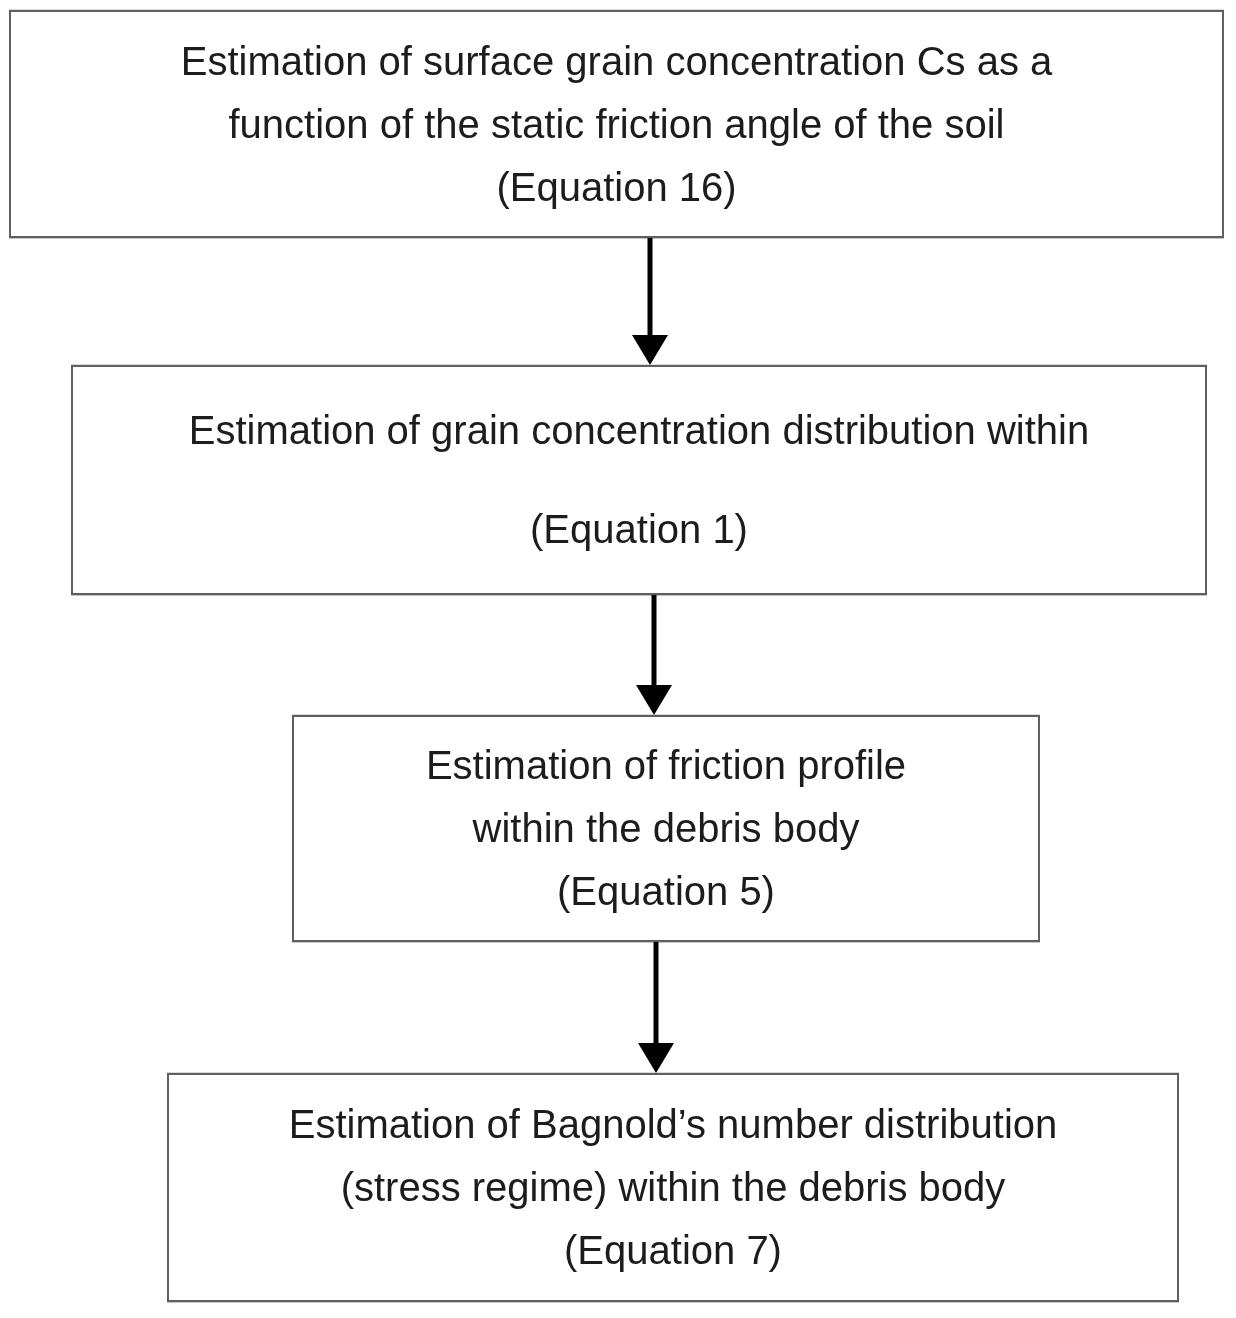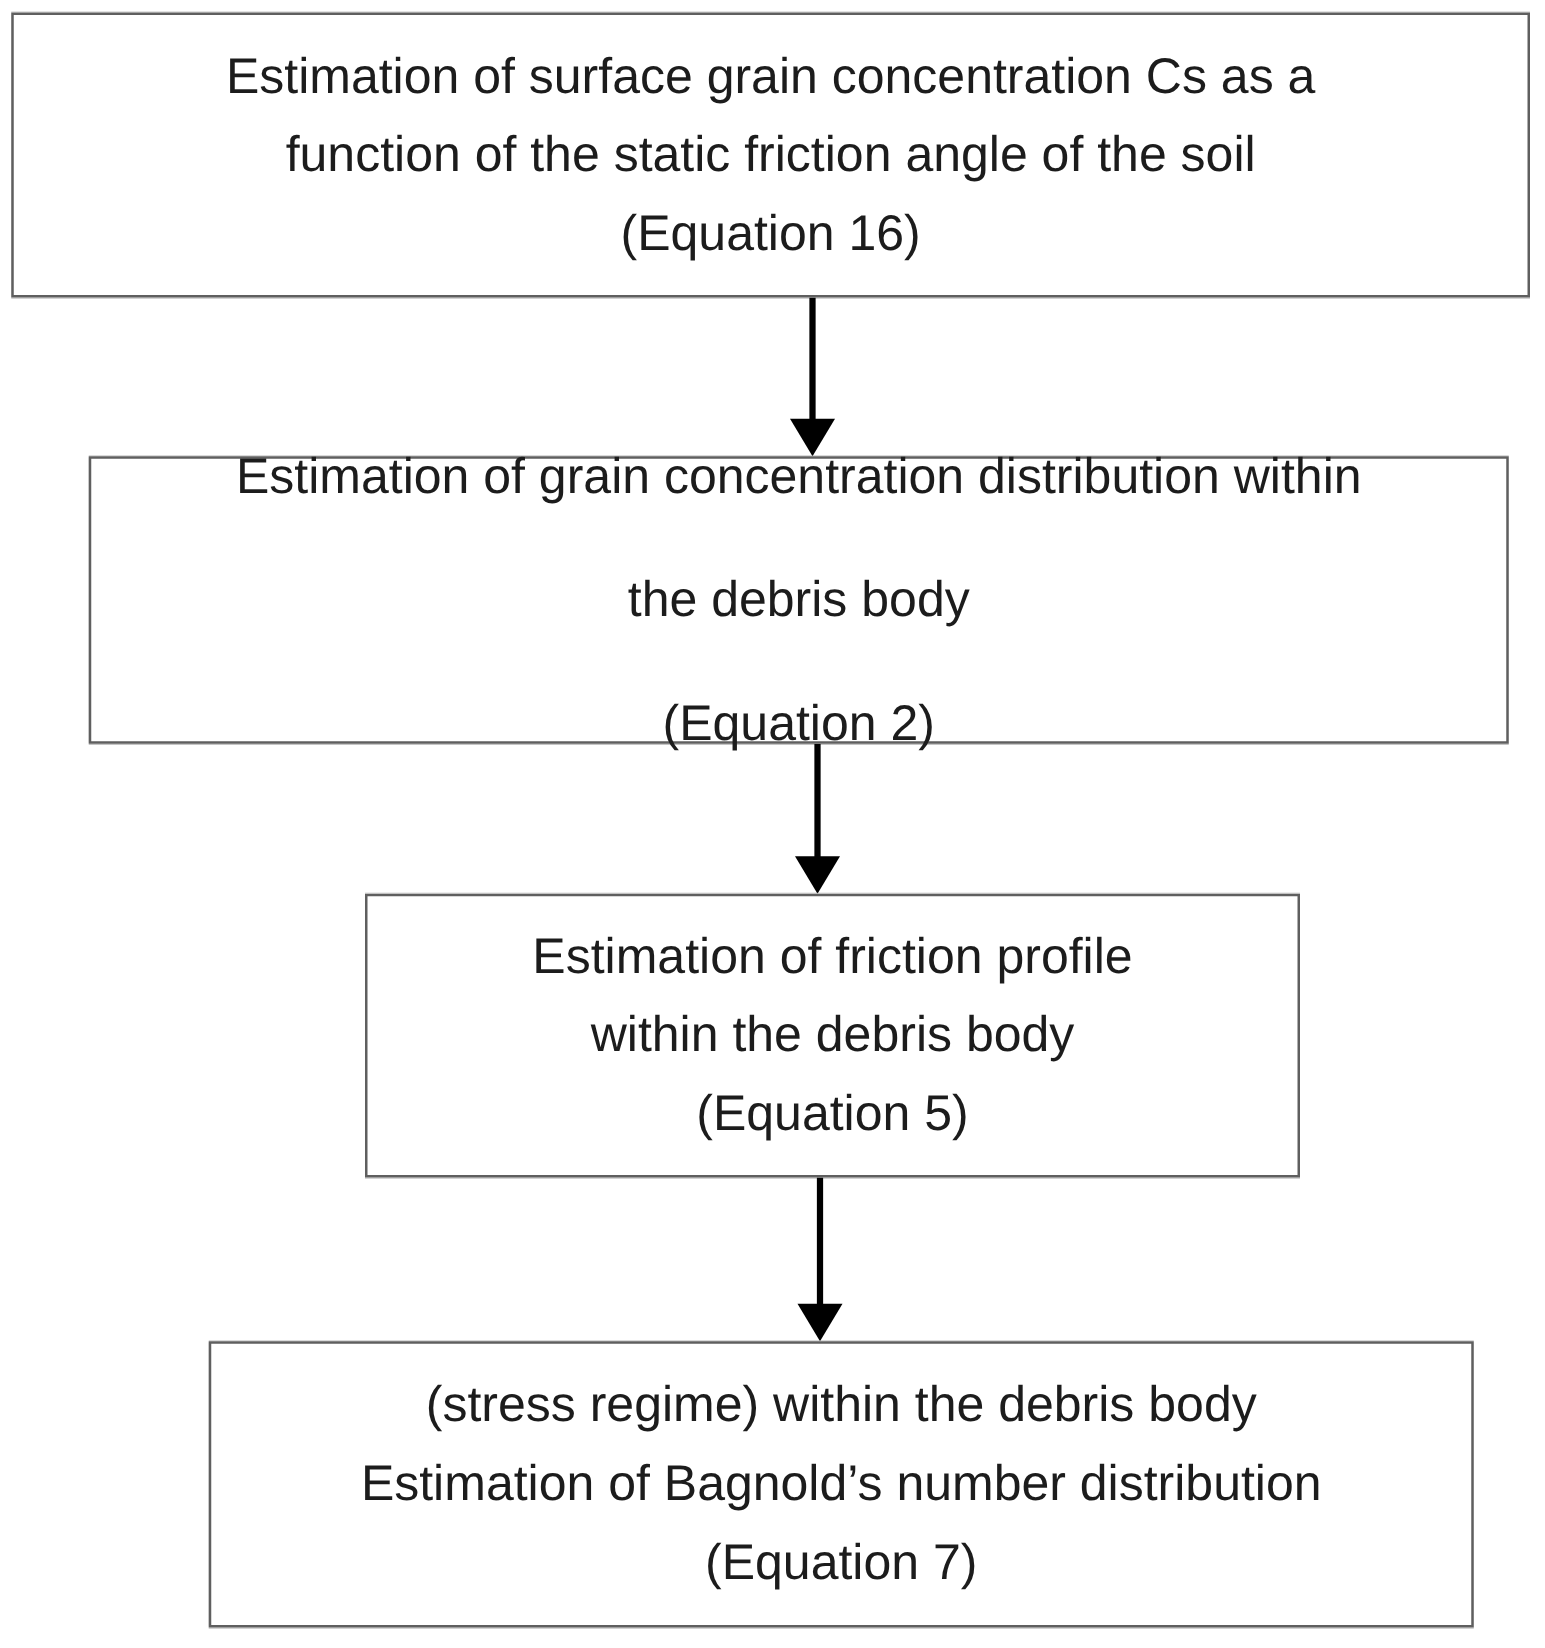--- a/index.html
+++ b/index.html
@@ -58,39 +58,38 @@
     <div class="line">(Equation 16)</div>
   </div>
 
   <svg class="arrow-svg" id="arrow1" width="44" height="127" viewBox="0 0 44 127" xmlns="http://www.w3.org/2000/svg">
     <line class="stem" x1="22" y1="0" x2="22" y2="99"></line>
     <polygon class="head" points="4,97 40,97 22,127"></polygon>
   </svg>
 
   <div class="flow-box" id="box2">
     <div class="line">Estimation of grain concentration distribution within</div>
-    <div class="line">the debris body</div>
-    <div class="line">(Equation 2)</div>
+    <div class="line">(Equation 1)</div>
   </div>
 
   <svg class="arrow-svg" id="arrow2" width="44" height="120" viewBox="0 0 44 120" xmlns="http://www.w3.org/2000/svg">
     <line class="stem" x1="22" y1="0" x2="22" y2="92"></line>
     <polygon class="head" points="4,90 40,90 22,120"></polygon>
   </svg>
 
   <div class="flow-box" id="box3">
     <div class="line">Estimation of friction profile</div>
     <div class="line">within the debris body</div>
     <div class="line">(Equation 5)</div>
   </div>
 
   <svg class="arrow-svg" id="arrow3" width="44" height="131" viewBox="0 0 44 131" xmlns="http://www.w3.org/2000/svg">
     <line class="stem" x1="22" y1="0" x2="22" y2="103"></line>
     <polygon class="head" points="4,101 40,101 22,131"></polygon>
   </svg>
 
   <div class="flow-box" id="box4">
+    <div class="line">Estimation of Bagnold’s number distribution</div>
     <div class="line">(stress regime) within the debris body</div>
-    <div class="line">Estimation of Bagnold’s number distribution</div>
     <div class="line">(Equation 7)</div>
   </div>
 
 </div>
 
 </body></html>

